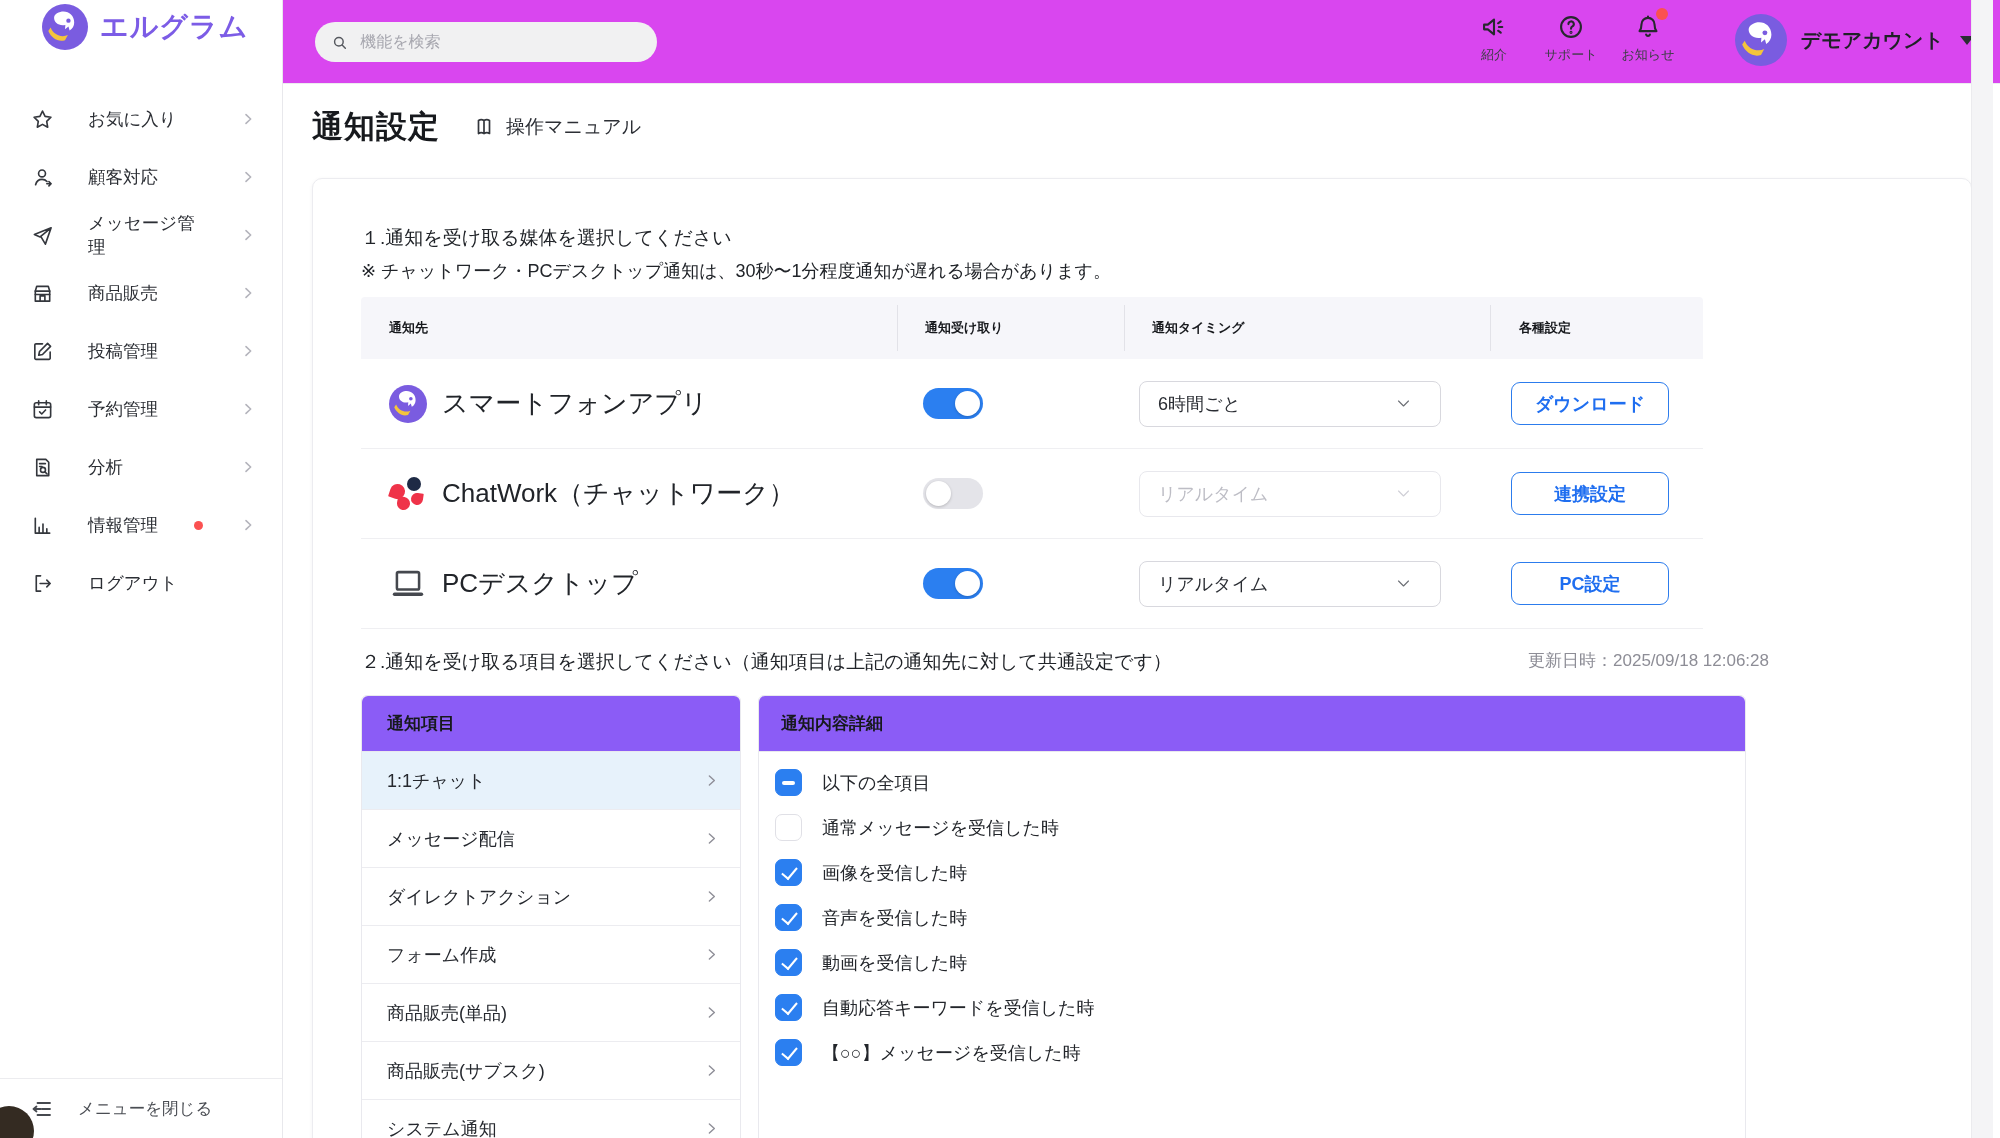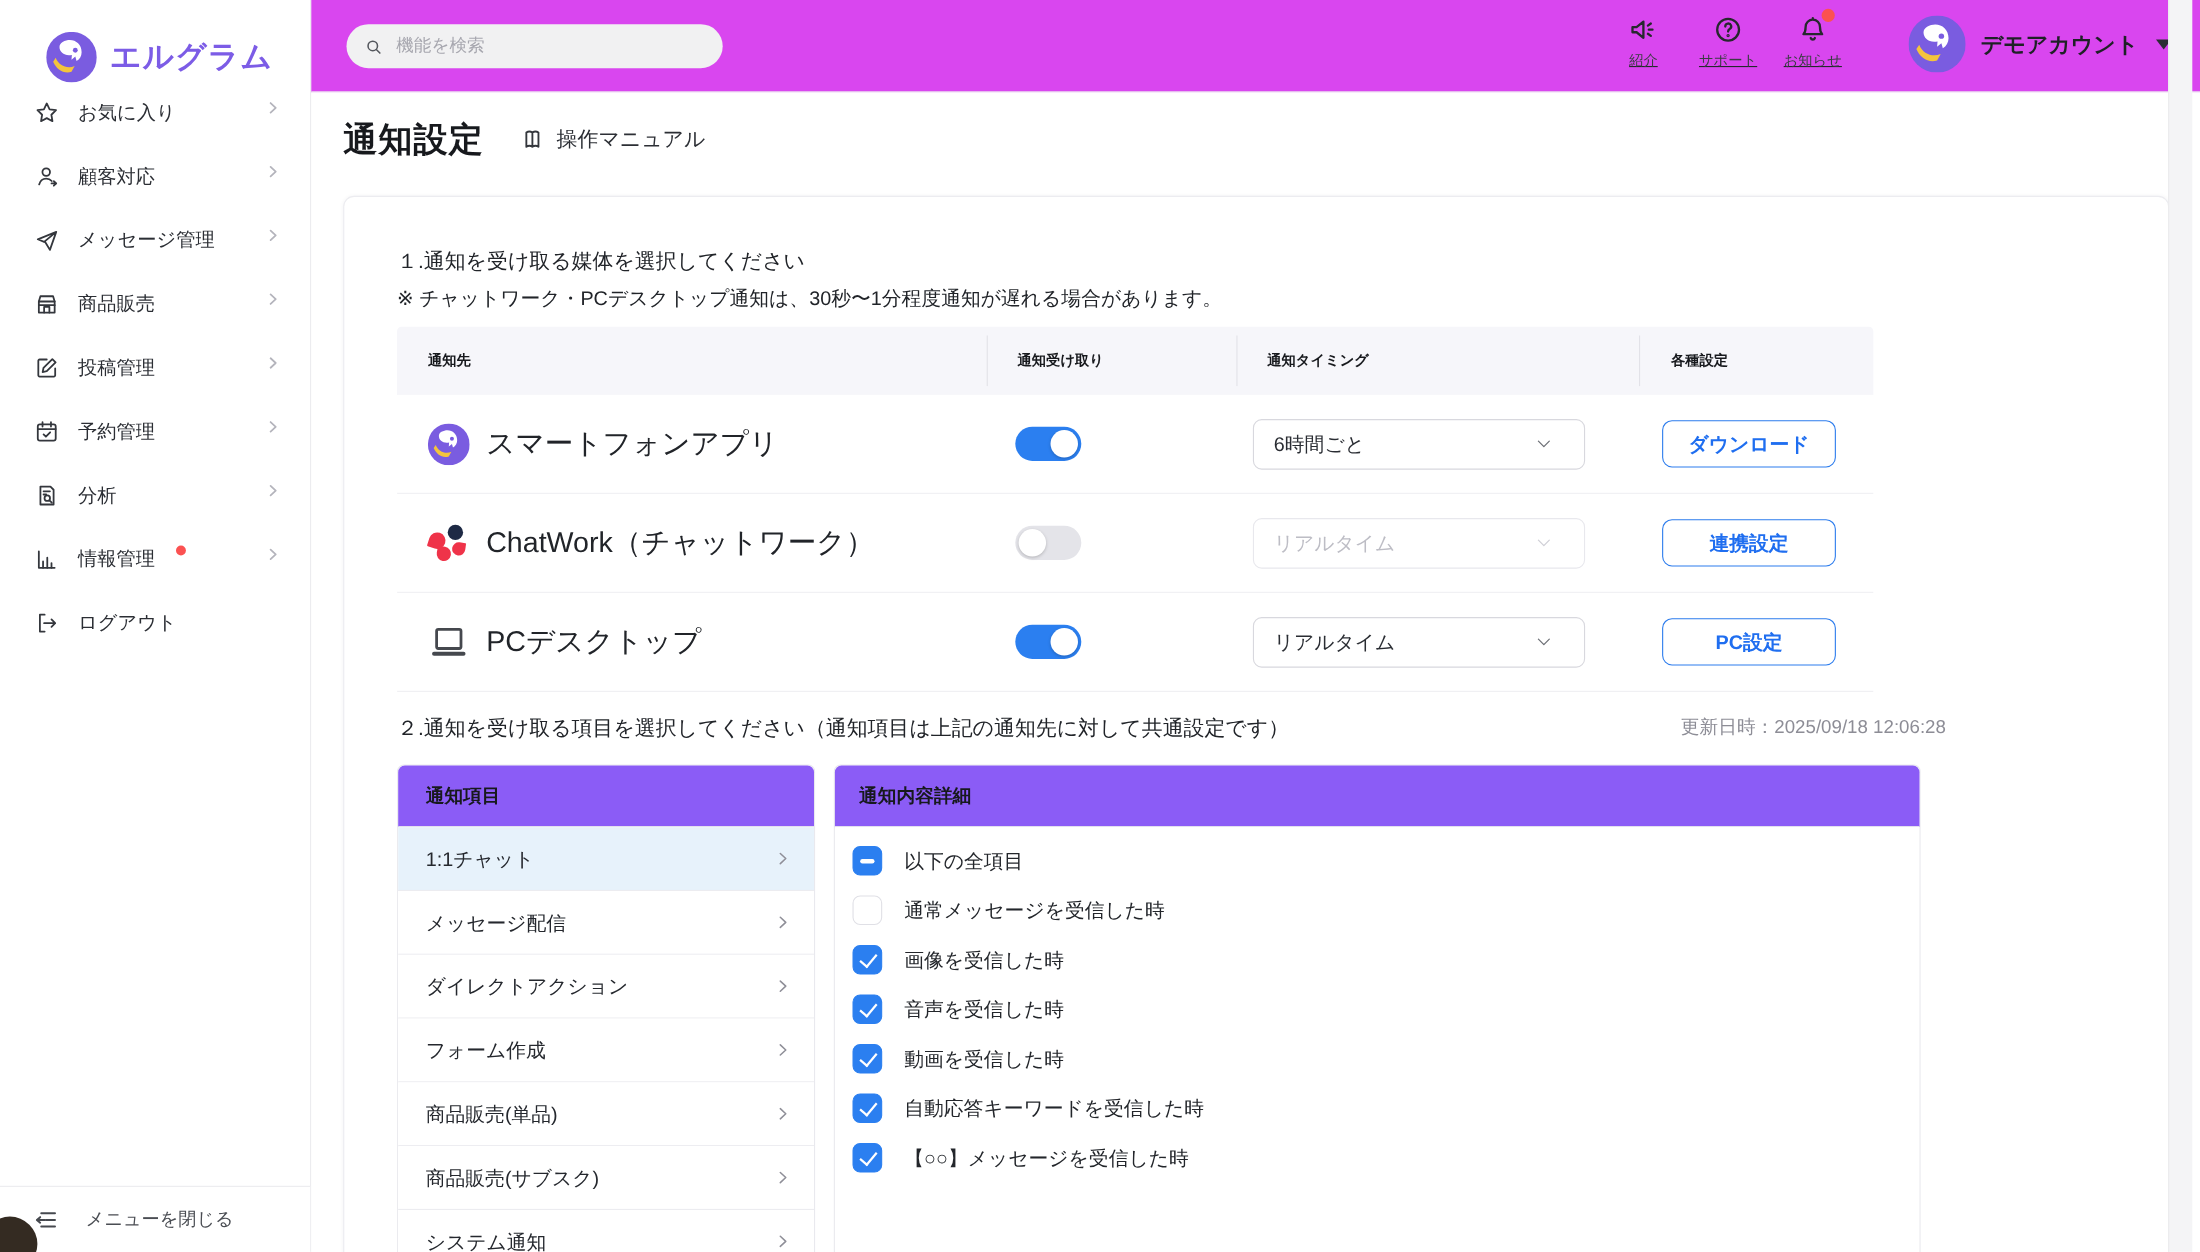--- a/index.html
+++ b/index.html
@@ -1,43 +1,43 @@
 <!DOCTYPE html>
 <html><head>
 <meta charset="utf-8">
 <style>
   * { margin:0; padding:0; box-sizing:border-box; }
   html,body { width:2000px; height:1138px; overflow:hidden; background:#fff;
     font-family:"Liberation Sans","DejaVu Sans",sans-serif; color:#24272d; }
 
   
   .sidebar { position:absolute; left:0; top:0; width:283px; height:1138px; background:#fff; border-right:1px solid #e8e8ec; }
-  .logo-row { position:absolute; left:42px; top:29px; display:flex; align-items:center; gap:12px; }
+  .logo-row { position:absolute; left:42px; top:4px; display:flex; align-items:center; gap:12px; }
   .logo-mark { width:46px; height:46px; flex:none; }
   .logo-text { font-size:28px; font-weight:bold; color:#7c5ce6; letter-spacing:1px; }
   .s-menu { position:absolute; left:0; top:90px; width:100%; }
-  .s-item { height:58px; display:flex; padding:0 26px 0 30px; gap:17px; cursor:pointer; }
+  .s-item { height:58px; display:flex; align-items:center; padding:0 26px 0 30px; gap:34px; cursor:pointer; }
   .s-ic { width:24px; height:24px; flex:none; display:flex; align-items:center; justify-content:center; }
   .s-ic svg { width:23px; height:23px; stroke:#34373d; fill:none; stroke-width:1.7; stroke-linecap:round; stroke-linejoin:round; }
   .s-label { font-size:17.5px; color:#2b2e34; }
   .s-chev { margin-left:auto; width:16px; height:16px; }
   .s-chev svg { width:16px; height:16px; stroke:#b4b4bc; fill:none; stroke-width:2.4; stroke-linecap:round; stroke-linejoin:round; }
   .red-dot { width:9px; height:9px; border-radius:50%; background:#fb5151; margin-left:2px; flex:none; }
   .s-footer { position:absolute; left:0; bottom:0; width:100%; height:60px; border-top:1px solid #ececef; display:flex; align-items:center; padding-left:30px; gap:24px; background:#fff; }
   .s-footer svg { width:24px; height:24px; stroke:#46494f; fill:none; stroke-width:1.8; stroke-linecap:round; stroke-linejoin:round; }
   .s-footer .f-label { font-size:16.5px; color:#4a4d53; }
   .corner-widget { position:absolute; left:-16px; bottom:-18px; width:50px; height:50px; border-radius:50%; background:#342b22; box-shadow:0 0 0 2px rgba(255,255,255,.6); }
 
   
   .topbar { position:absolute; left:283px; top:0; width:1717px; height:84px; background:#d946ef; border-bottom:1px solid #ececef; }
   .search { position:absolute; left:32px; top:22px; width:342px; height:40px; background:#f1f1f2; border-radius:20px; display:flex; align-items:center; padding:0 16px; gap:12px; }
   .search svg { width:19px; height:19px; stroke:#55585e; fill:none; stroke-width:2; stroke-linecap:round; }
   .search input { border:none; outline:none; background:transparent; font-size:16px; color:#33363c; width:100%; font-family:inherit; }
   .search input::placeholder { color:#a7a7af; }
-  .tb-action { position:absolute; top:12px; width:84px; display:flex; flex-direction:column; align-items:center; gap:4px; cursor:pointer;text-decoration:underline; }
+  .tb-action { position:absolute; top:12px; width:84px; display:flex; flex-direction:column; align-items:center; gap:4px; cursor:pointer; }
   .tb-action .ic-wrap { position:relative; width:30px; height:30px; display:flex; align-items:center; justify-content:center; }
   .tb-action svg { width:28px; height:28px; stroke:#26282d; fill:none; stroke-width:1.8; stroke-linecap:round; stroke-linejoin:round; }
   .tb-action .tb-label { font-size:13px; color:#3a3d43; }
   .bell-dot { position:absolute; top:-4px; right:-5px; width:12px; height:12px; border-radius:50%; background:#fb5151; }
   .account { position:absolute; right:26px; top:14px; display:flex; align-items:center; gap:14px; cursor:pointer; }
   .avatar { width:52px; height:52px; }
   .acct-name { font-size:20px; font-weight:600; color:#1e2126; }
   .caret-down { width:0; height:0; border-left:7px solid transparent; border-right:7px solid transparent; border-top:9px solid #2a2d33; margin-left:2px; }
 
   

